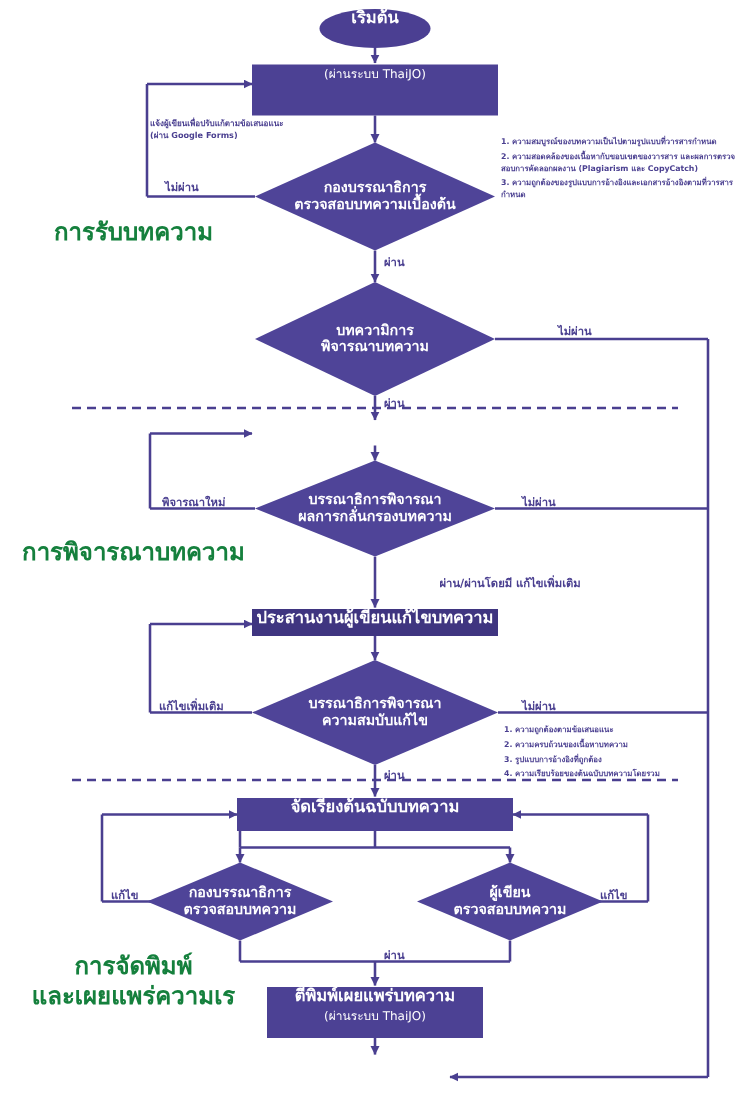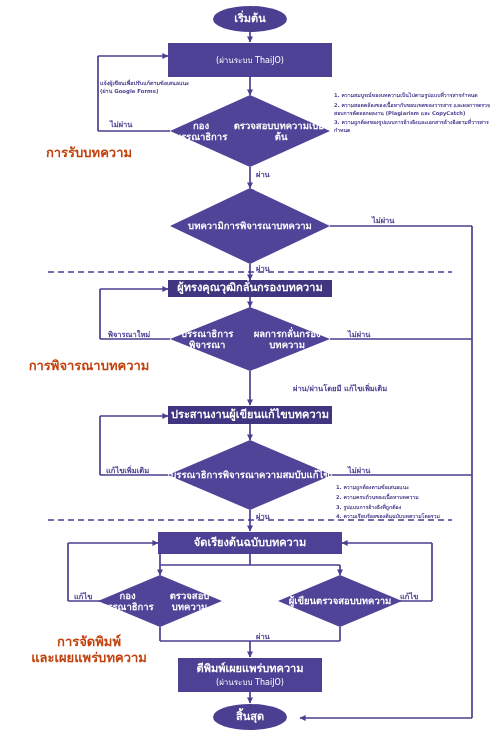--- a/index.html
+++ b/index.html
@@ -5,39 +5,39 @@
   html,body{margin:0;padding:0;}
   body{
     width:500px;height:738px;background:#ffffff;
     font-family:"DejaVu Sans","Liberation Sans",sans-serif;
     position:relative;overflow:hidden;
   }
   #stage{position:absolute;left:0;top:0;width:500px;height:738px;}
   svg.layer{position:absolute;left:0;top:0;width:500px;height:738px;}
 
   .node{position:absolute;box-sizing:border-box;display:flex;
-        flex-direction:column;align-items:center;justify-content:center;
+        flex-direction:column;align-items:center;justify-content:flex-start;
         color:#ffffff;text-align:center;line-height:1.15;}
   .rect{background:#4c4194;}
   .rect.mid{background:#3f3580;}
   .term{background:#4b3f92;border-radius:50%;}
   .dia-wrap{position:absolute;}
   .dia-shape{position:absolute;left:0;top:0;width:100%;height:100%;
              background:#4f4498;clip-path:polygon(50% 0,100% 50%,50% 100%,0 50%);}
   .dia-label{position:absolute;left:0;top:0;width:100%;height:100%;
-             display:flex;flex-direction:row;align-items:center;
+             display:flex;flex-direction:column;align-items:center;
              justify-content:center;color:#fff;text-align:center;line-height:1.2;}
   .t1{font-size:11px;font-weight:bold;}
   .t2{font-size:8px;font-weight:normal;margin-top:2px;}
   .dt{font-size:9.5px;font-weight:bold;}
 
   .edge-label{position:absolute;color:#4a3f90;font-size:7.5px;
               font-weight:bold;white-space:nowrap;}
-  .section-label{position:absolute;color:#c2410c;font-weight:bold;
-                 font-size:13px;line-height:1.25;text-align:center;}
+  .section-label{position:absolute;color:#15803d;font-weight:bold;
+                 font-size:16px;line-height:1.25;text-align:center;}
   .note{position:absolute;color:#4a3f90;font-size:5.4px;font-weight:bold;
         line-height:1.45;white-space:nowrap;}
   .note-list{position:absolute;color:#4a3f90;font-size:5.2px;
              font-weight:bold;line-height:1.5;}
   .note-list div{margin-bottom:2px;}
 </style>
 </head>
 <body>
 
 <div id="stage">
@@ -132,23 +132,20 @@
   </div>
 
   <div class="dia-wrap" style="left:170px;top:188px;width:160px;height:76px;">
     <div class="dia-shape"></div>
     <div class="dia-label">
       <span class="dt">บทความิการ</span>
       <span class="dt">พิจารณาบทความ</span>
     </div>
   </div>
 
-  <div class="node rect mid" style="left:168px;top:280px;width:164px;height:17px;">
-    <span class="t1">ผู้ทรงคุณวุฒิกลั่นกรองบทความ</span>
-  </div>
 
   <div class="dia-wrap" style="left:170px;top:307px;width:160px;height:64px;">
     <div class="dia-shape"></div>
     <div class="dia-label">
       <span class="dt">บรรณาธิการพิจารณา</span>
       <span class="dt">ผลการกลั่นกรองบทความ</span>
     </div>
   </div>
 
   <div class="node rect mid" style="left:168px;top:406px;width:164px;height:18px;">
@@ -181,23 +178,20 @@
       <span class="dt">ผู้เขียน</span>
       <span class="dt">ตรวจสอบบทความ</span>
     </div>
   </div>
 
   <div class="node rect" style="left:178px;top:658px;width:144px;height:34px;">
     <span class="t1">ตีพิมพ์เผยแพร่บทความ</span>
     <span class="t2">(ผ่านระบบ ThaiJO)</span>
   </div>
 
-  <div class="node term" style="left:213px;top:704px;width:74px;height:26px;">
-    <span class="t1">สิ้นสุด</span>
-  </div>
 
   <span class="edge-label" style="left:256px;top:168px;">ผ่าน</span>
   <span class="edge-label" style="left:110px;top:118px;">ไม่ผ่าน</span>
   <span class="edge-label" style="left:256px;top:262px;">ผ่าน</span>
   <span class="edge-label" style="left:372px;top:214px;">ไม่ผ่าน</span>
   <span class="edge-label" style="left:108px;top:328px;">พิจารณาใหม่</span>
   <span class="edge-label" style="left:348px;top:328px;">ไม่ผ่าน</span>
   <span class="edge-label" style="left:256px;top:382px;margin-left:37px;">ผ่าน/ผ่านโดยมี แก้ไขเพิ่มเติม</span>
   <span class="edge-label" style="left:106px;top:464px;">แก้ไขเพิ่มเติม</span>
   <span class="edge-label" style="left:348px;top:464px;">ไม่ผ่าน</span>
@@ -227,16 +221,16 @@
   <div class="section-label" style="left:14px;top:145px;width:150px;">
     <span>การรับบทความ</span>
   </div>
 
   <div class="section-label" style="left:4px;top:358px;width:170px;text-align:center;">
     <span>การพิจารณาบทความ</span>
   </div>
 
   <div class="section-label" style="left:4px;top:634px;width:170px;">
     <div>การจัดพิมพ์</div>
-    <div>และเผยแพร่บทความ</div>
+    <div>และเผยแพร่ความเร</div>
   </div>
 
 </div>
 
 </body></html>

